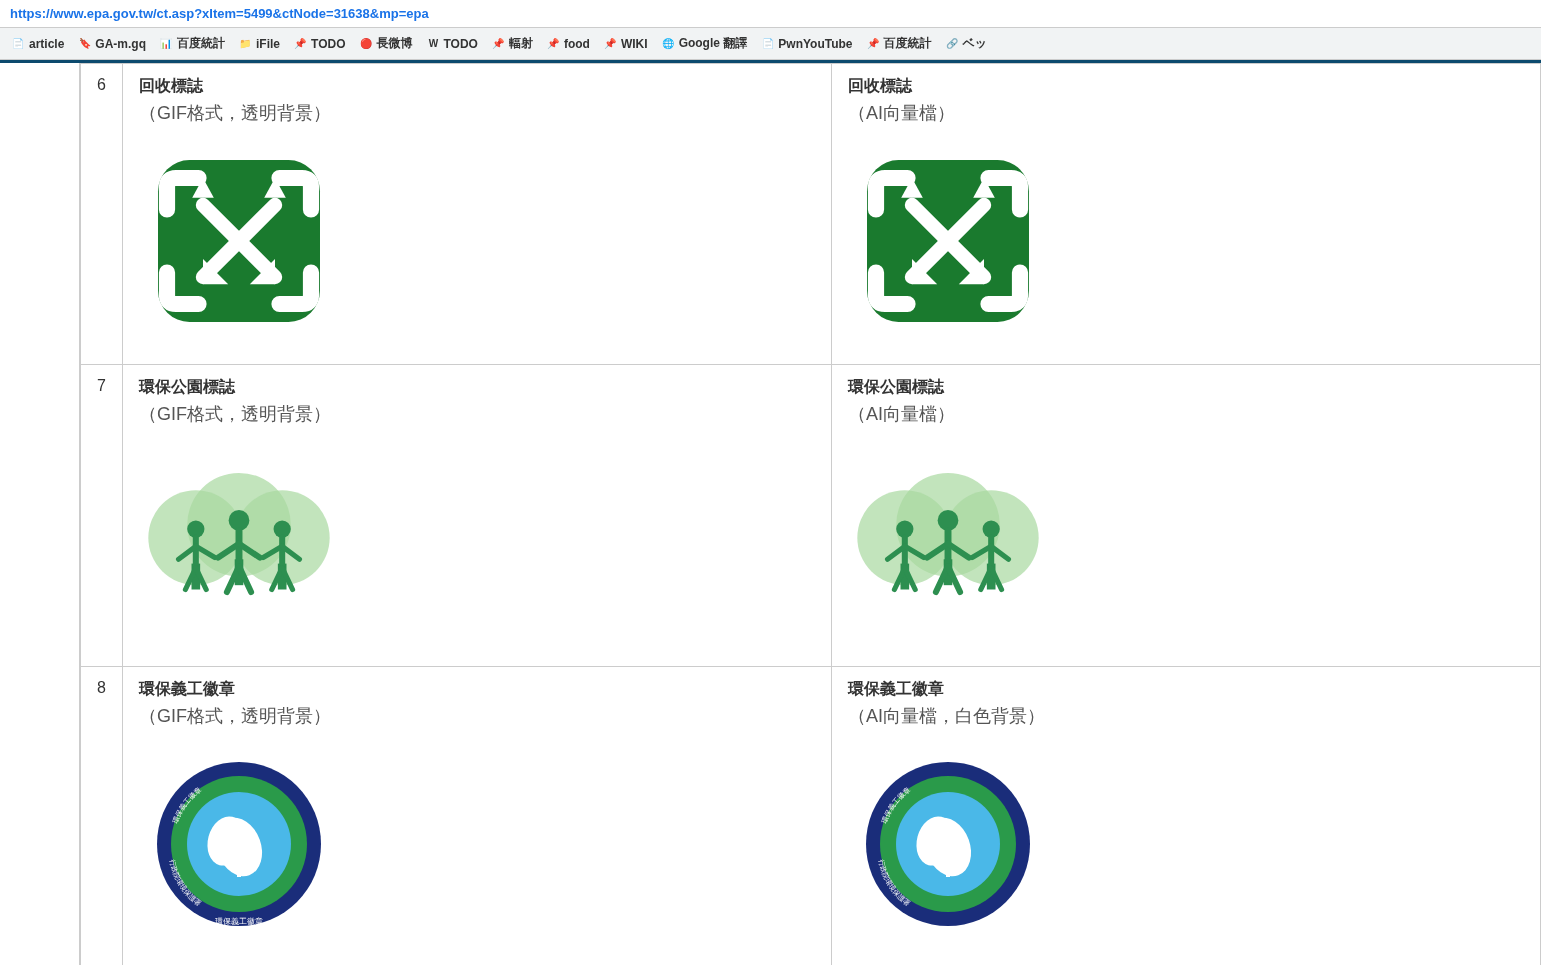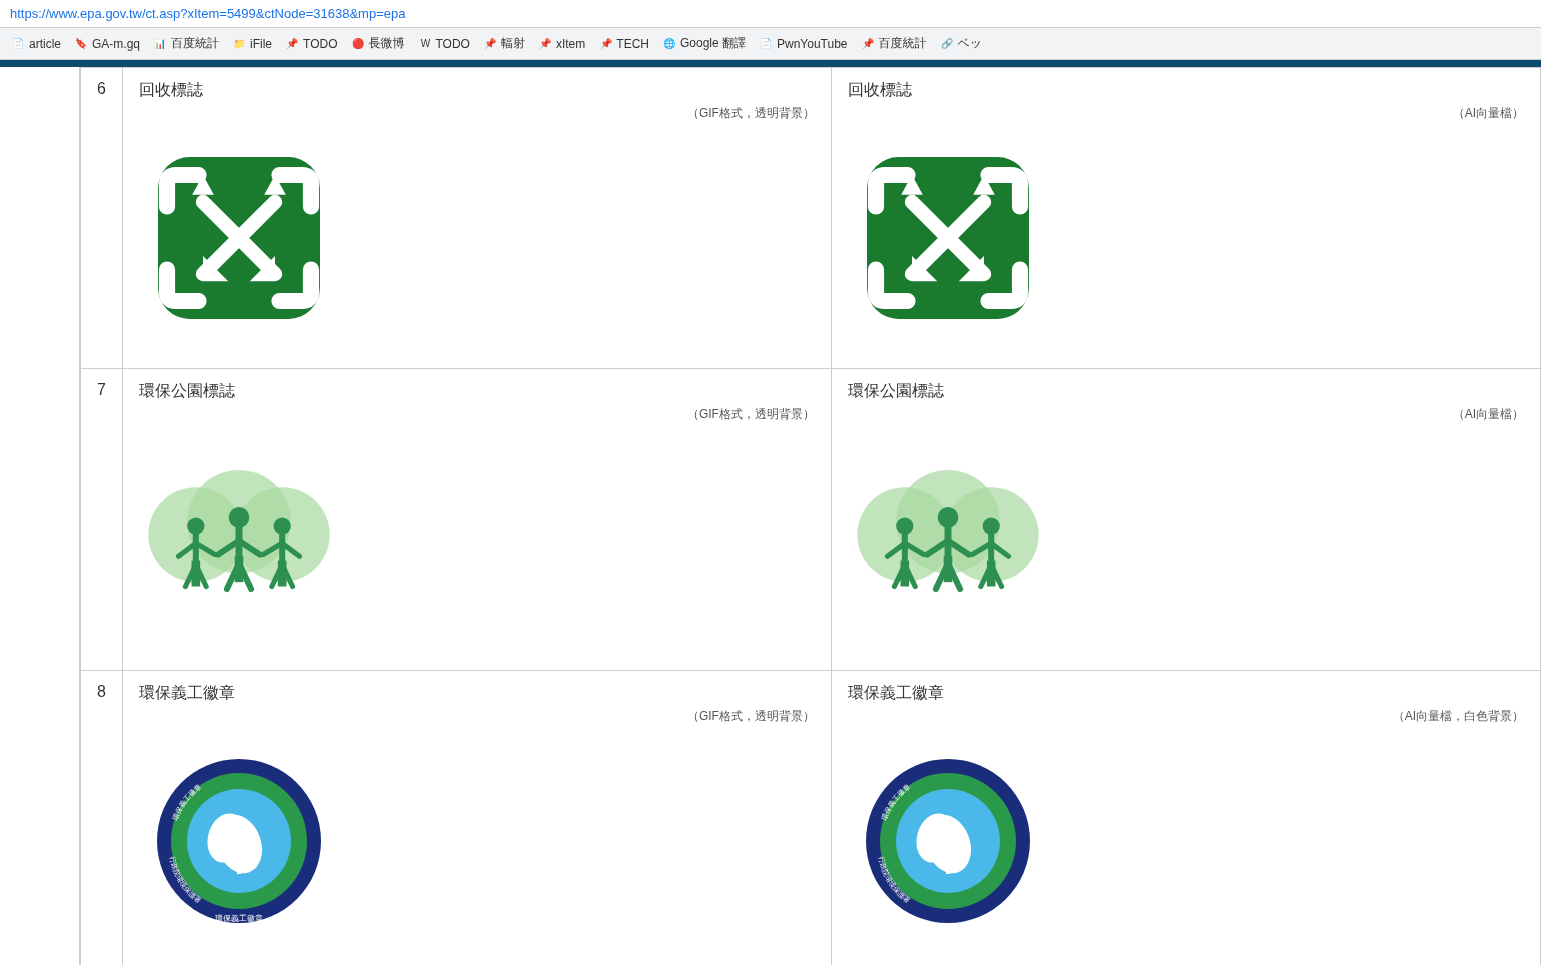--- a/index.html
+++ b/index.html
@@ -5,21 +5,22 @@
     * { margin: 0; padding: 0; box-sizing: border-box; }
     body {
       font-family: 'Microsoft JhengHei', 'Arial Unicode MS', Arial, sans-serif;
       background: #f0f0f0;
       font-size: 14px;
     }
 
     
     .browser-chrome {
       background: #dee1e6;
-      border-bottom: 7px solid #0c4a6e;
+      border-bottom: 3px solid #0c4a6e;
+      font-weight: bold;
     }
     .address-bar {
       background: #fff;
       padding: 4px 10px;
       font-size: 13px;
       color: #1a73e8;
       border-bottom: 1px solid #ccc;
       height: 28px;
       display: flex;
       align-items: center;
@@ -88,27 +89,26 @@
       vertical-align: top;
       padding-top: 16px;
       background: #fff;
       border: 1px solid #ccc;
     }
 
     .item-title {
       font-size: 16px;
       color: #333;
       margin-bottom: 4px;
-      font-weight: normal;
+      font-weight: bold;
     }
     .item-subtitle {
-      font-size: 12px;
+      font-size: 18px;
       color: #555;
       margin-bottom: 16px;
-      text-align: right;
     }
 
     .icon-container {
       display: flex;
       align-items: center;
       justify-content: center;
       width: 200px;
       height: 200px;
     }
 
@@ -160,25 +160,25 @@
       <div class="bookmark-item">
         <span class="bookmark-icon">W</span>
         <span>TODO</span>
       </div>
       <div class="bookmark-item">
         <span class="bookmark-icon">📌</span>
         <span>輻射</span>
       </div>
       <div class="bookmark-item">
         <span class="bookmark-icon">📌</span>
-        <span>xItem</span>
-      </div>
-      <div class="bookmark-item">
-        <span class="bookmark-icon">📌</span>
-        <span>TECH</span>
+        <span>food</span>
+      </div>
+      <div class="bookmark-item">
+        <span class="bookmark-icon">📌</span>
+        <span>WIKI</span>
       </div>
       <div class="bookmark-item">
         <span class="bookmark-icon">🌐</span>
         <span>Google 翻譯</span>
       </div>
       <div class="bookmark-item">
         <span class="bookmark-icon">📄</span>
         <span>PwnYouTube</span>
       </div>
       <div class="bookmark-item">

